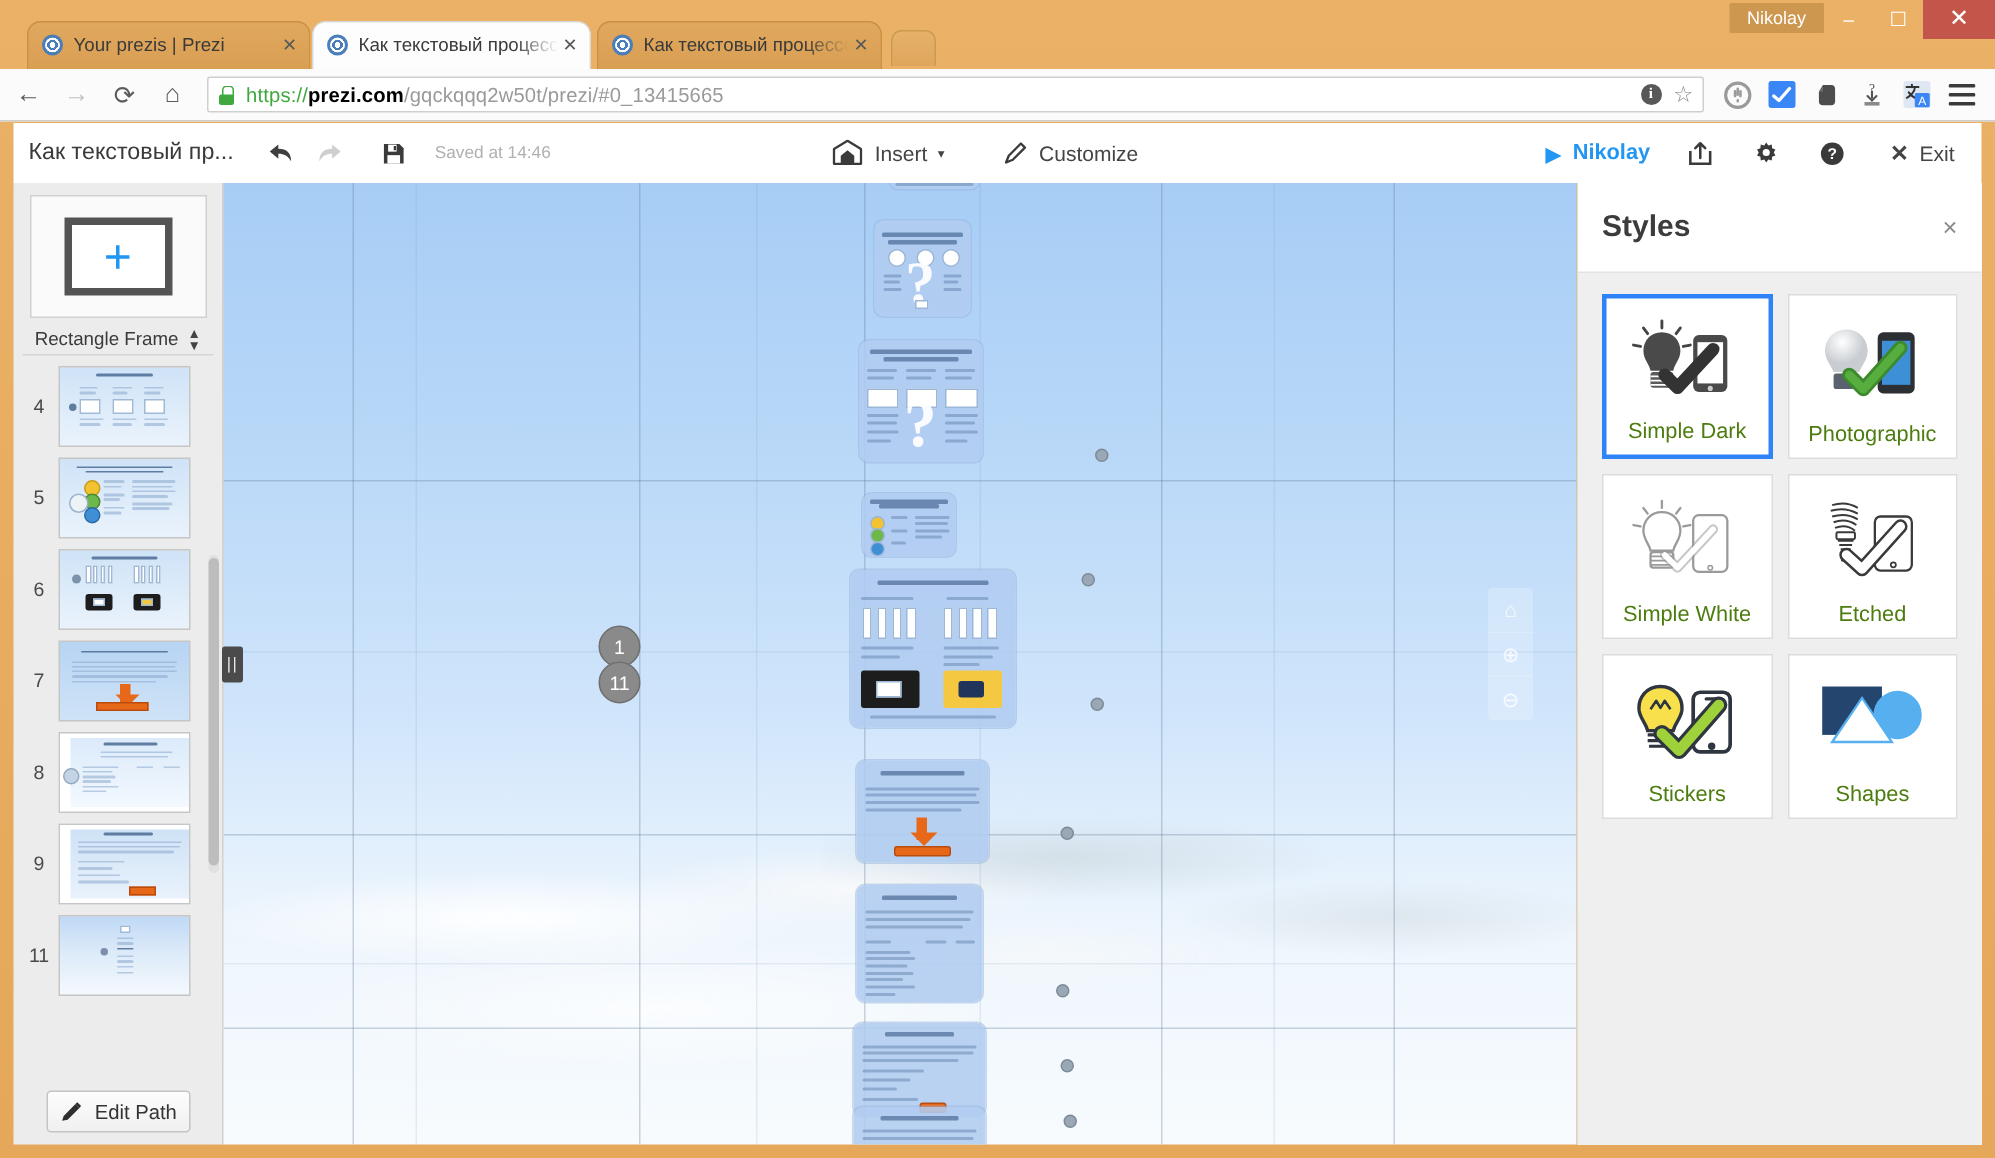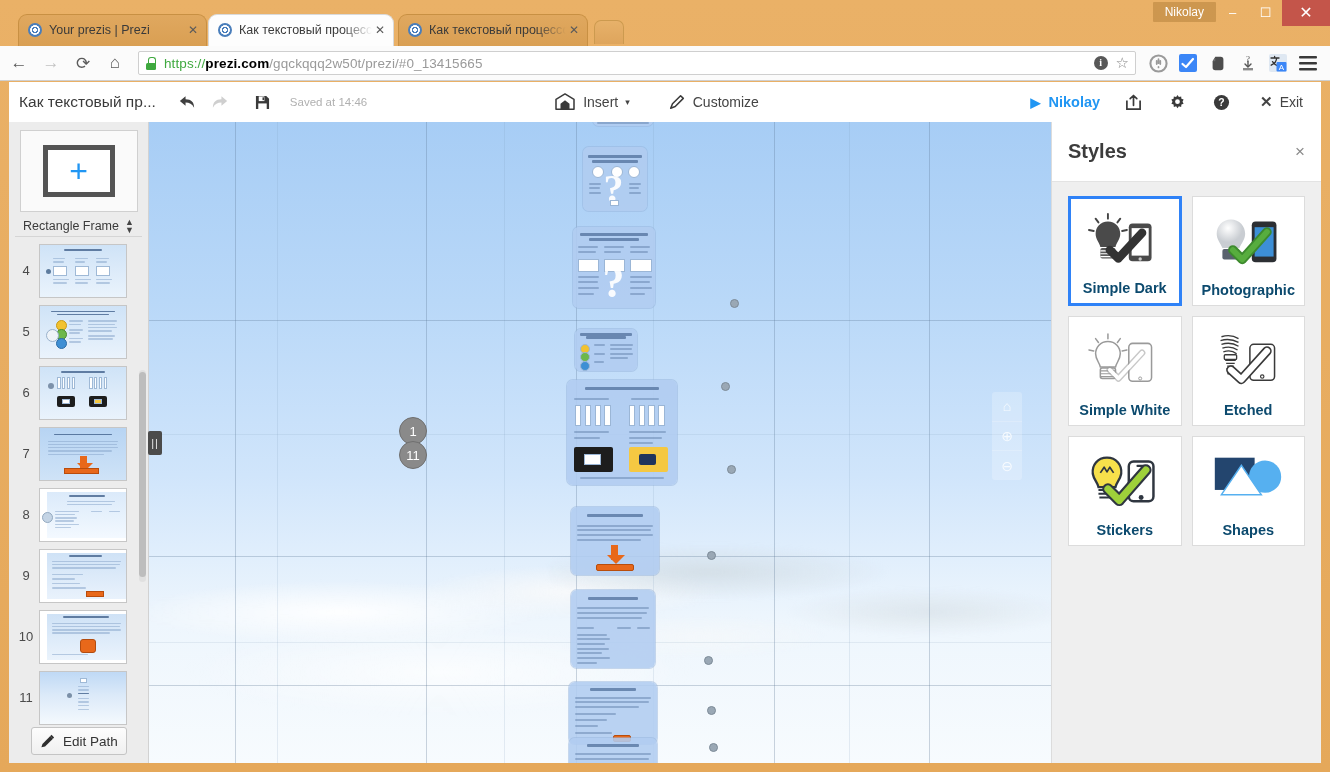--- a/index.html
+++ b/index.html
@@ -202,21 +202,21 @@
   .sp-head { height:60px; background:#fff; display:flex; align-items:center;
              padding:0 16px; border-bottom:1px solid #e3e3e3; }
   .sp-title { font-size:20px; color:#3c3c3c; font-weight:bold; }
   .sp-close { margin-left:auto; font-size:17px; color:#8a8a8a; cursor:pointer; }
   .sp-grid { padding:14px 16px; display:grid; grid-template-columns:1fr 1fr; gap:10px; }
   .sp-card { height:110px; background:#fff; border:1px solid #dcdcdc;
              display:flex; flex-direction:column; align-items:center;
              justify-content:flex-end; padding-bottom:7px; cursor:pointer; }
   .sp-card.selected { border:3px solid #2f82f7; }
   .sp-thumb { flex:1 1 auto; width:100%; display:flex; align-items:center; justify-content:center; }
-  .sp-name { font-size:14.5px; color:#0c4a6e; font-weight:bold;text-align:right; }
+  .sp-name { font-size:14.5px; color:#4d7c0f; font-weight:normal;text-align:right; }
 </style>
 </head>
 <body>
 
 <div id="app">
 
   <div class="titlebar">
     <div class="win-user">Nikolay</div>
     <div class="win-btn win-min">–</div>
     <div class="win-btn win-max">☐</div>
@@ -508,34 +508,20 @@
             <div class="tl" style="left:6%;top:32%;width:82%"></div>
             <div class="tl" style="left:6%;top:46%;width:40%"></div>
             <div class="tl" style="left:6%;top:56%;width:30%"></div>
             <div class="tl" style="left:6%;top:66%;width:36%"></div>
             <div class="tl" style="left:6%;top:76%;width:44%"></div>
             <div class="torange" style="left:50%;top:84%;width:22%;height:12%"></div>
           </div>
         </div>
       </div>
 
-      <div class="thumb-row">
-        <span class="thumb-num">10</span>
-        <div class="thumb white">
-          <div class="thumb-inner" style="background:linear-gradient(to bottom,#cfe2f6,#eaf3fc);left:8%;right:0">
-            <div class="tl dark" style="left:20%;top:6%;width:58%"></div>
-            <div class="tl" style="left:6%;top:20%;width:88%"></div>
-              <div class="tl" style="left:6%;top:27%;width:86%"></div>
-            <div class="tl" style="left:6%;top:34%;width:88%"></div>
-              <div class="tl" style="left:6%;top:41%;width:74%"></div>
-            <div class="tdot" style="left:42%;top:55%;width:16px;height:14px;background:#e8681a;border:1px solid #b24c10;border-radius:3px"></div>
-            <div class="tl" style="left:6%;top:88%;width:46%"></div>
-          </div>
-        </div>
-      </div>
 
       <div class="thumb-row">
         <span class="thumb-num">11</span>
         <div class="thumb" style="background:linear-gradient(to bottom,#bfd9f5 0%,#dceaf9 45%,#f4f9fd 100%)">
           <div class="thumb-inner">
             <div class="tblock" style="left:46%;top:8%;width:9%;height:11%"></div>
             <div class="tl" style="left:44%;top:24%;width:13%"></div>
             <div class="tl" style="left:44%;top:32%;width:13%"></div>
             <div class="tl dark" style="left:44%;top:40%;width:13%"></div>
             <div class="tl" style="left:44%;top:50%;width:13%"></div>

